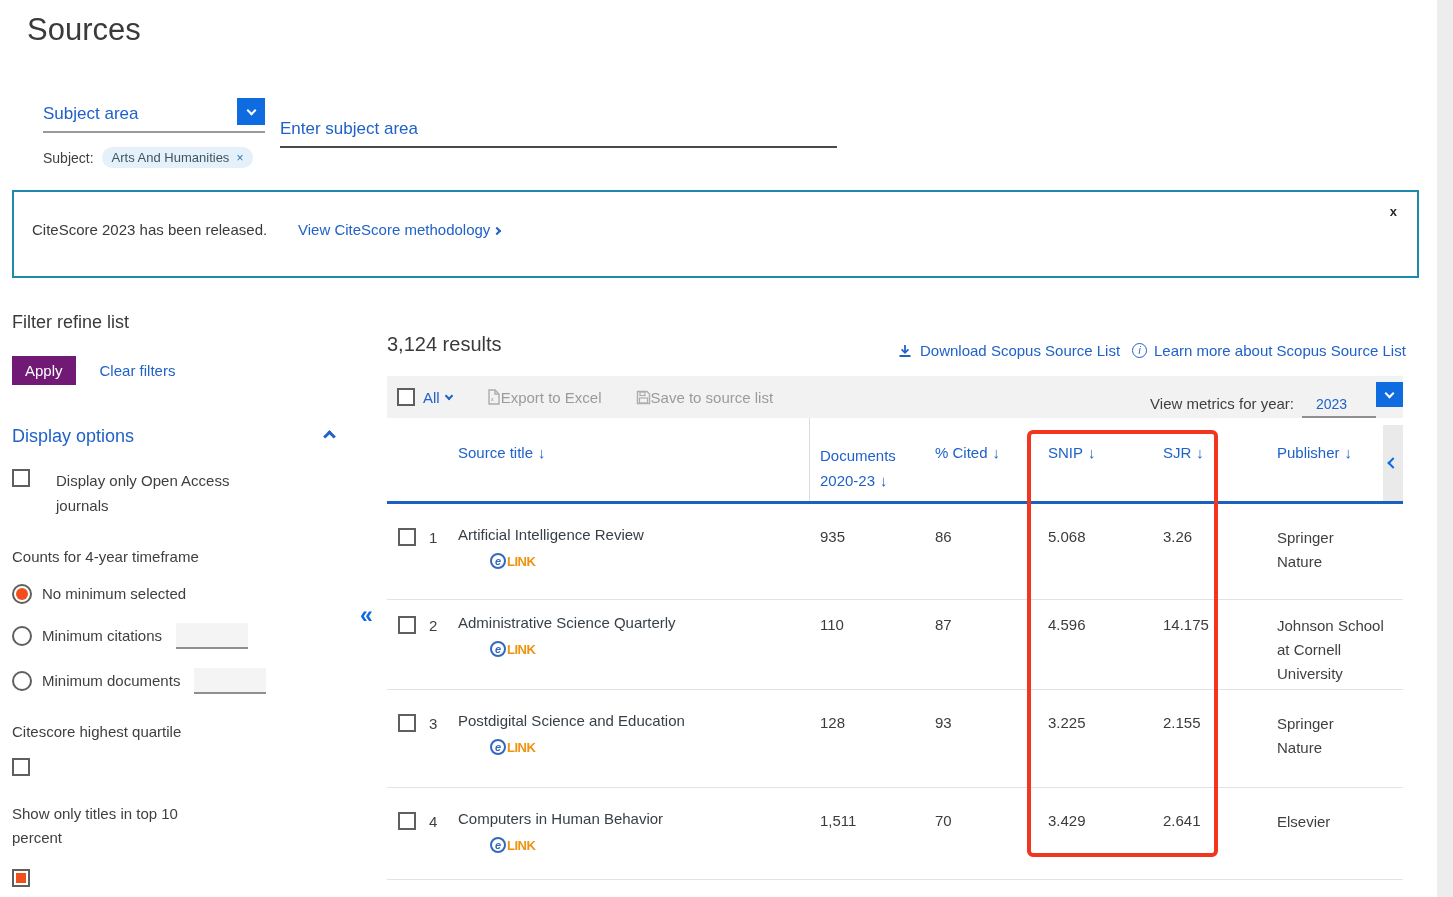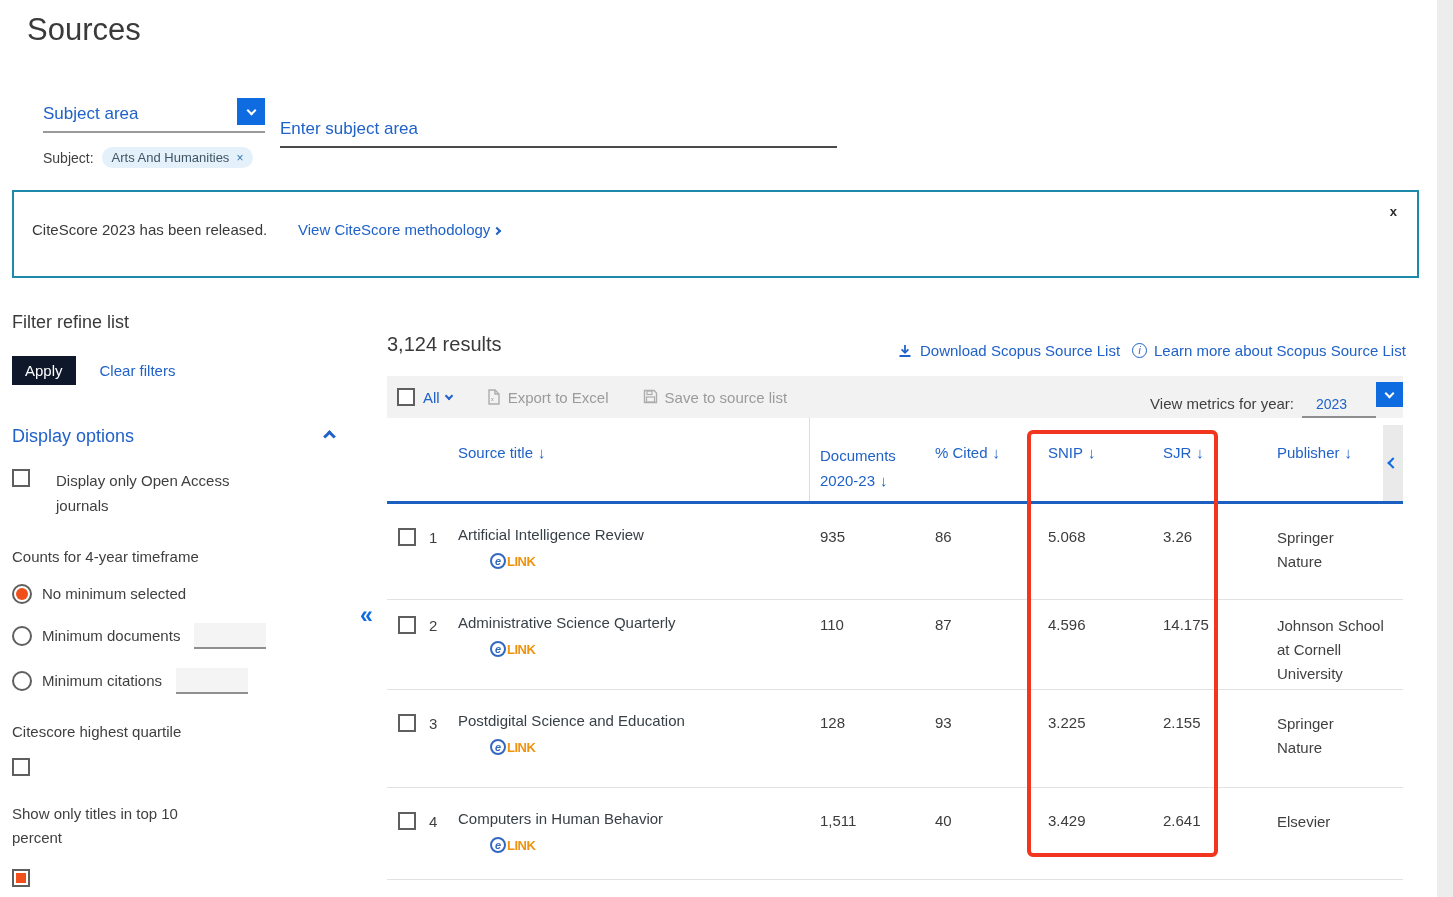--- a/index.html
+++ b/index.html
@@ -43,21 +43,21 @@
   .banner { position:absolute; left:12px; top:190px; width:1407px; height:88px; border:2px solid #1e8aab; background:#fff; }
   .banner .msg { position:absolute; left:18px; top:29px; font-size:15px; color:#3a3a3a; }
   .banner .lnk { position:absolute; left:284px; top:29px; font-size:15px; color:#2062c8; }
   .banner .lnk .chev { width:6px; height:6px; margin-left:4px; margin-bottom:1px; }
   .banner .close { position:absolute; right:20px; top:12px; font-size:13px; font-weight:bold; color:#2b2b2b; cursor:pointer; }
 
   
   .sidebar { position:absolute; left:12px; top:312px; width:350px; }
   .f-title { font-size:18px; color:#3a3a3a; }
   .f-actions { margin-top:23px; display:flex; align-items:center; }
-  .apply-btn { background:#0f172a; color:#fff; border:none; font-size:15px; padding:6px 13px; cursor:pointer; font-family:"Liberation Sans",sans-serif; }
+  .apply-btn { background:#701a75; color:#fff; border:none; font-size:15px; padding:6px 13px; cursor:pointer; font-family:"Liberation Sans",sans-serif; }
   .clear-link { margin-left:24px; font-size:15px; color:#2062c8; }
   .disp-row { margin-top:41px; width:322px; display:flex; justify-content:space-between; align-items:center; cursor:pointer; }
   .disp-row .t { font-size:18px; color:#2062c8; }
   .disp-row .chev { color:#2062c8; width:9px; height:9px; border-width:3px; }
   .chk-row { display:flex; align-items:flex-start; gap:26px; margin-top:22px; font-size:15px; color:#3f3f3f; line-height:1.65; cursor:pointer; }
   .chk-row .txt { max-width:215px; }
   .sec-lbl { margin-top:29px; font-size:15px; color:#3f3f3f; }
   .radio-row { display:flex; align-items:center; gap:10px; margin-top:19px; font-size:15px; color:#3f3f3f; cursor:pointer; }
   .mini-input { width:72px; height:26px; background:#f4f4f4; border:none; border-bottom:2px solid #8f8f8f; margin-left:4px; }
   .quart { margin-top:18px;flex-direction:column; }
@@ -68,21 +68,21 @@
   .top-link { position:absolute; top:342px; font-size:15px; color:#2062c8; display:flex; align-items:center; gap:7px; }
   .top-link.download { left:897px; }
   .top-link.learn { left:1132px; }
   .info-i { display:inline-flex; align-items:center; justify-content:center; width:15px; height:15px; border:1.5px solid #2062c8; border-radius:50%; font-size:10px; font-style:italic; flex:none; }
 
   
   .toolbar { position:absolute; left:387px; top:376px; width:1016px; height:42px; background:#f2f2f2; }
   .tb-left { position:absolute; left:10px; top:0; height:42px; display:flex; align-items:center; }
   .all-lbl { margin-left:8px; font-size:15px; color:#2062c8; display:flex; align-items:center; gap:6px; cursor:pointer; }
   .all-lbl .chev { width:6px; height:6px; margin-top:-3px; }
-  .tb-item { margin-left:34px; display:flex; gap:7px; font-size:15px; color:#9b9b9b; cursor:default; }
+  .tb-item { margin-left:34px; display:flex; align-items:center; font-size:15px; color:#9b9b9b; cursor:default; }
   .year-group { position:absolute; right:0; top:0; height:42px; display:flex; align-items:flex-end; }
   .year-lbl { font-size:15px; color:#3f3f3f; padding-bottom:6px; }
   .year-box { width:74px; margin-left:8px; border-bottom:2px solid #8f8f8f; font-size:14px; color:#2062c8; padding:0 0 4px 14px; }
   .year-group .blue-btn { width:27px; height:25px; margin-bottom:11px; }
 
   
   .grid-cols { display:grid; grid-template-columns:71px 352px 115px 113px 115px 114px 136px; }
   .thead { position:absolute; left:387px; top:418px; width:1016px; height:86px; border-bottom:3px solid #1b5fc0; background:#fff; }
   .thead .hcell { padding-top:26px; font-size:15px; color:#2062c8; }
   .thead .hcell .arrow { margin-left:5px; }
@@ -161,26 +161,26 @@
     </div>
 
     <div class="sec-lbl">Counts for 4-year timeframe</div>
 
     <div class="radio-row">
       <span class="radio selected"></span>
       <span>No minimum selected</span>
     </div>
     <div class="radio-row">
       <span class="radio"></span>
-      <span>Minimum documents</span>
+      <span>Minimum citations</span>
       <input class="mini-input" style="">
     </div>
     <div class="radio-row">
       <span class="radio"></span>
-      <span>Minimum citations</span>
+      <span>Minimum documents</span>
       <input class="mini-input" style="">
     </div>
 
     <div class="sec-lbl">Citescore highest quartile</div>
 
     <div class="chk-row quart">
       <span class="checkbox"></span>
       <span class="txt">Show only titles in top 10 percent</span>
     </div>
     <div class="chk-row quart">
@@ -324,21 +324,21 @@
           <span class="rownum">4</span>
         </div>
       <div class="c-title">
         <a class="src-title">Computers in Human Behavior</a>
         <span class="elink">
             <span class="elink-e">e</span>
             <span class="elink-word">LINK</span>
           </span>
       </div>
       <div class="c-num">1,511</div>
-      <div class="c-num">40</div>
+      <div class="c-num">70</div>
       <div class="c-num">3.429</div>
       <div class="c-num">2.641</div>
       <div class="c-pub">Elsevier</div>
     </div>
 
   </div>
 
   <div class="redbox"></div>
 
   <div class="right-strip"></div>

